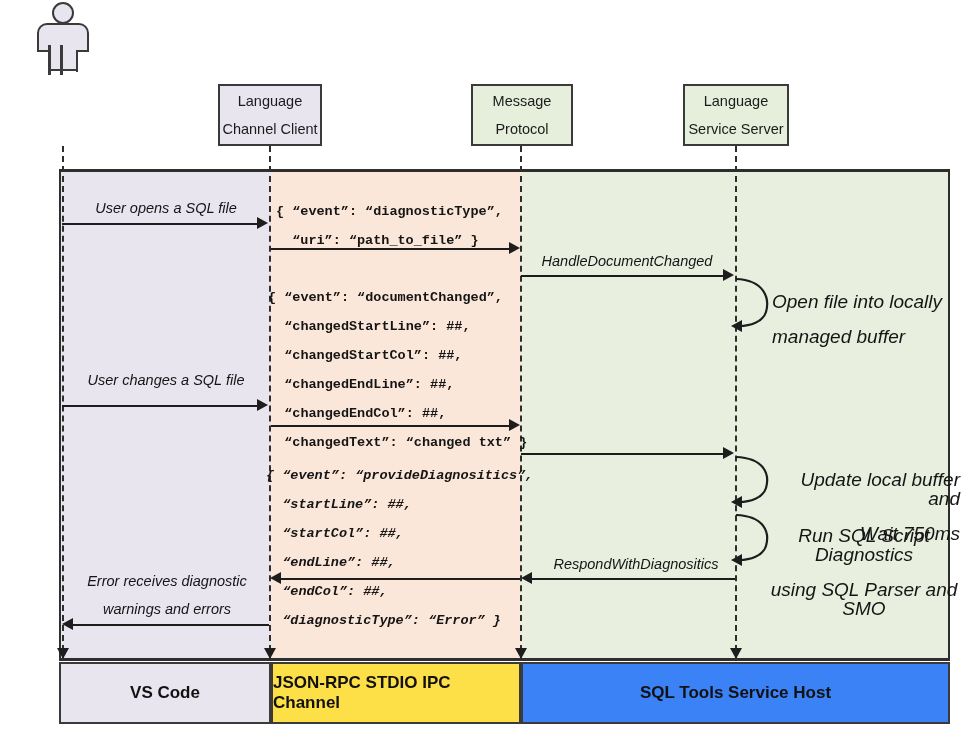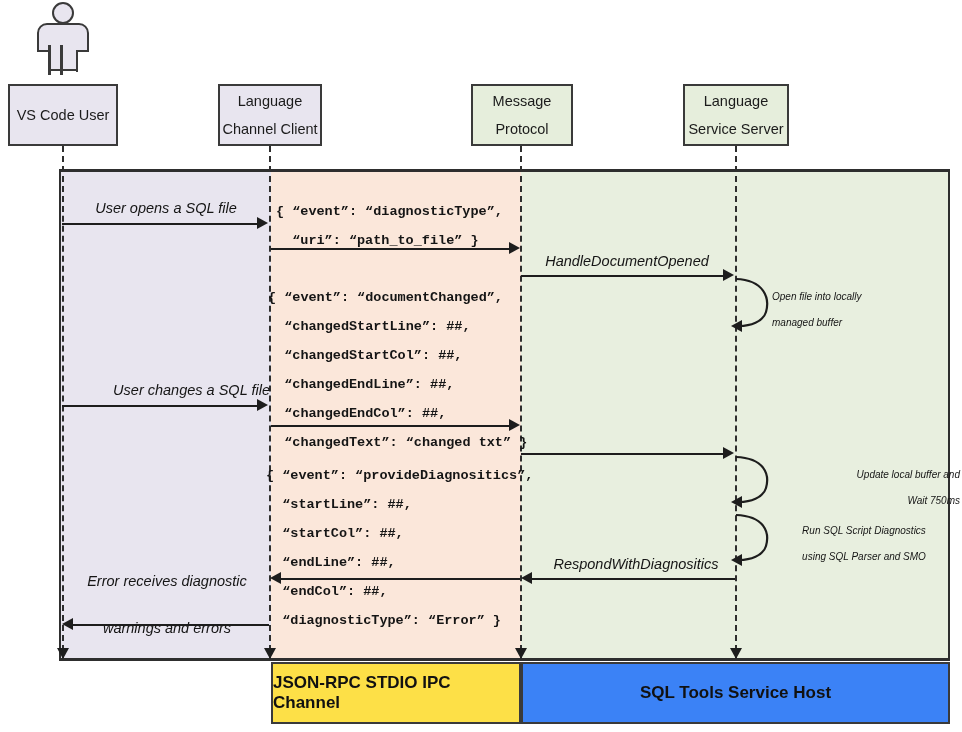--- a/index.html
+++ b/index.html
@@ -52,29 +52,29 @@
   .head-r{position:absolute;width:0;height:0;border-top:6px solid transparent;
           border-bottom:6px solid transparent;border-left:11px solid #1d1d1d;}
   .head-l{position:absolute;width:0;height:0;border-top:6px solid transparent;
           border-bottom:6px solid transparent;border-right:11px solid #1d1d1d;}
   .head-d{position:absolute;width:0;height:0;border-left:6px solid transparent;
           border-right:6px solid transparent;border-top:11px solid #1d1d1d;}
 
   .arrow-label{position:absolute;font-style:italic;font-size:14.5px;color:#151515;
                text-align:center;line-height:1.0;}
   .arrow-label span{display:block;}
-  .arrow-label span + span{margin-top:32px;font-style:italic;}
+  .arrow-label span + span{margin-top:13px;font-style:italic;}
 
   
   .json{position:absolute;font-family:"Liberation Mono", monospace;
         font-size:13.5px;color:#151515;line-height:29px;white-space:pre;font-weight:bold;}
 
   
   .selfloop{position:absolute;}
-  .note{position:absolute;font-style:italic;font-size:10px;color:#151515;line-height:1.0;
+  .note{position:absolute;font-style:italic;font-size:19px;color:#151515;line-height:1.0;
         text-align:center;}
   .note span{display:block;}
   .note span + span{margin-top:16px;}
 </style>
 </head>
 <body>
 
 <div id="stage">
 
   <div class="actor" style="left:30px;top:2px;width:68px;height:76px;">
@@ -88,23 +88,20 @@
 
   <div class="band band-lav" style="left:59px;top:171px;width:212px;height:489px;"></div>
   <div class="band band-org" style="left:271px;top:171px;width:250px;height:489px;"></div>
   <div class="band band-grn" style="left:521px;top:171px;width:429px;height:489px;"></div>
 
   <div class="bandrule" style="left:59px;top:169px;width:891px;height:3px;"></div>
   <div class="bandrule" style="left:59px;top:658px;width:891px;height:3px;"></div>
   <div class="bandrule" style="left:948px;top:169px;width:2px;height:492px;"></div>
   <div class="bandrule" style="left:59px;top:169px;width:2px;height:492px;"></div>
 
-  <div class="lifebox lb-lav" style="left:8px;top:84px;width:110px;height:62px;">
-    <span>VS Code User</span>
-  </div>
 
   <div class="lifebox lb-lav" style="left:218px;top:84px;width:104px;height:62px;">
     <span>Language</span>
     <span>Channel Client</span>
   </div>
 
   <div class="lifebox lb-grn" style="left:471px;top:84px;width:102px;height:62px;">
     <span>Message</span>
     <span>Protocol</span>
   </div>
@@ -125,42 +122,42 @@
   <div class="arrow-line" style="left:62px;top:223px;width:196px;"></div>
   <div class="head-r" style="left:257px;top:217px;"></div>
 
   <div class="json" style="left:276px;top:197px;">{ “event”: “diagnosticType”,
   “uri”: “path_to_file” }</div>
 
   <div class="arrow-line" style="left:271px;top:248px;width:239px;"></div>
   <div class="head-r" style="left:509px;top:242px;"></div>
 
   <div class="arrow-label" style="left:521px;top:254px;width:212px;">
-    <span>HandleDocumentOpened</span>
+    <span>HandleDocumentChanged</span>
   </div>
   <div class="arrow-line" style="left:521px;top:275px;width:203px;"></div>
   <div class="head-r" style="left:723px;top:269px;"></div>
 
   <svg class="selfloop" style="left:730px;top:276px;width:50px;height:58px;" viewBox="0 0 50 58">
     <path d="M6,3 C34,4 40,22 36,36 C33,46 20,50 9,50" fill="none" stroke="#1d1d1d" stroke-width="2.2"></path>
     <polygon points="12,44 12,56 1,50" fill="#1d1d1d"></polygon>
   </svg>
   <div class="note" style="left:772px;top:292px;width:185px;text-align:left;">
     <span>Open file into locally</span>
     <span>managed buffer</span>
   </div>
 
   <div class="json" style="left:268px;top:283px;">{ “event”: “documentChanged”,
   “changedStartLine”: ##,
   “changedStartCol”: ##,
   “changedEndLine”: ##,
   “changedEndCol”: ##,
   “changedText”: “changed txt” }</div>
 
-  <div class="arrow-label" style="left:62px;top:383px;width:208px;text-align:right;">
+  <div class="arrow-label" style="left:62px;top:373px;width:208px;">
     <span>User changes a SQL file</span>
   </div>
   <div class="arrow-line" style="left:62px;top:405px;width:196px;"></div>
   <div class="head-r" style="left:257px;top:399px;"></div>
 
   <div class="arrow-line" style="left:271px;top:425px;width:239px;"></div>
   <div class="head-r" style="left:509px;top:419px;"></div>
 
   <div class="arrow-line" style="left:521px;top:453px;width:203px;"></div>
   <div class="head-r" style="left:723px;top:447px;"></div>
@@ -176,21 +173,21 @@
 
   <svg class="selfloop" style="left:730px;top:512px;width:50px;height:56px;" viewBox="0 0 50 56">
     <path d="M6,3 C34,4 40,20 36,34 C33,44 20,48 9,48" fill="none" stroke="#1d1d1d" stroke-width="2.2"></path>
     <polygon points="12,42 12,54 1,48" fill="#1d1d1d"></polygon>
   </svg>
   <div class="note" style="left:768px;top:526px;width:192px;text-align:center;">
     <span>Run SQL Script Diagnostics</span>
     <span>using SQL Parser and SMO</span>
   </div>
 
-  <div class="json" style="left:266px;top:461px;">{ “event”: “provideDiagnositics”,
+  <div class="json" style="left:266px;top:461px;font-style:italic;">{ “event”: “provideDiagnositics”,
   “startLine”: ##,
   “startCol”: ##,
   “endLine”: ##,
   “endCol”: ##,
   “diagnosticType”: “Error” }</div>
 
   <div class="arrow-label" style="left:530px;top:557px;width:212px;">
     <span>RespondWithDiagnositics</span>
   </div>
   <div class="arrow-line" style="left:532px;top:578px;width:203px;"></div>
@@ -204,20 +201,23 @@
     <span>warnings and errors</span>
   </div>
   <div class="arrow-line" style="left:73px;top:624px;width:196px;"></div>
   <div class="head-l" style="left:62px;top:618px;"></div>
 
   <div class="head-d" style="left:57px;top:648px;"></div>
   <div class="head-d" style="left:264px;top:648px;"></div>
   <div class="head-d" style="left:515px;top:648px;"></div>
   <div class="head-d" style="left:730px;top:648px;"></div>
 
+  <div class="footer ft-lav" style="left:59px;top:662px;width:212px;height:62px;">
+    <span>VS Code</span>
+  </div>
   <div class="footer ft-org" style="left:271px;top:662px;width:250px;height:62px;">
     <span>JSON-RPC STDIO IPC Channel</span>
   </div>
   <div class="footer ft-grn" style="left:521px;top:662px;width:429px;height:62px;">
     <span>SQL Tools Service Host</span>
   </div>
 
 </div>
 
 </body></html>

